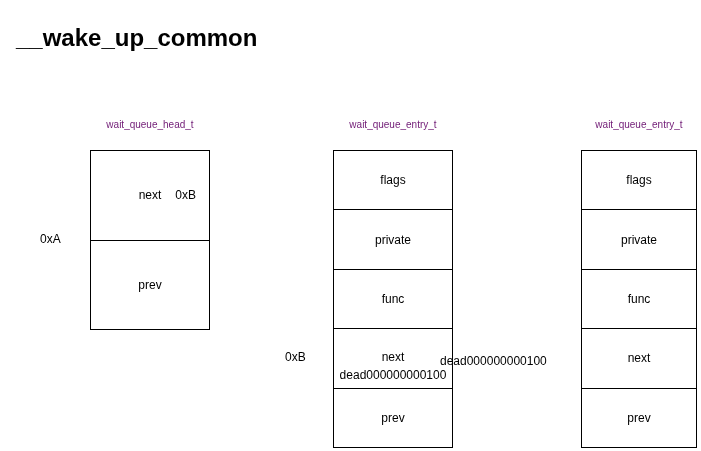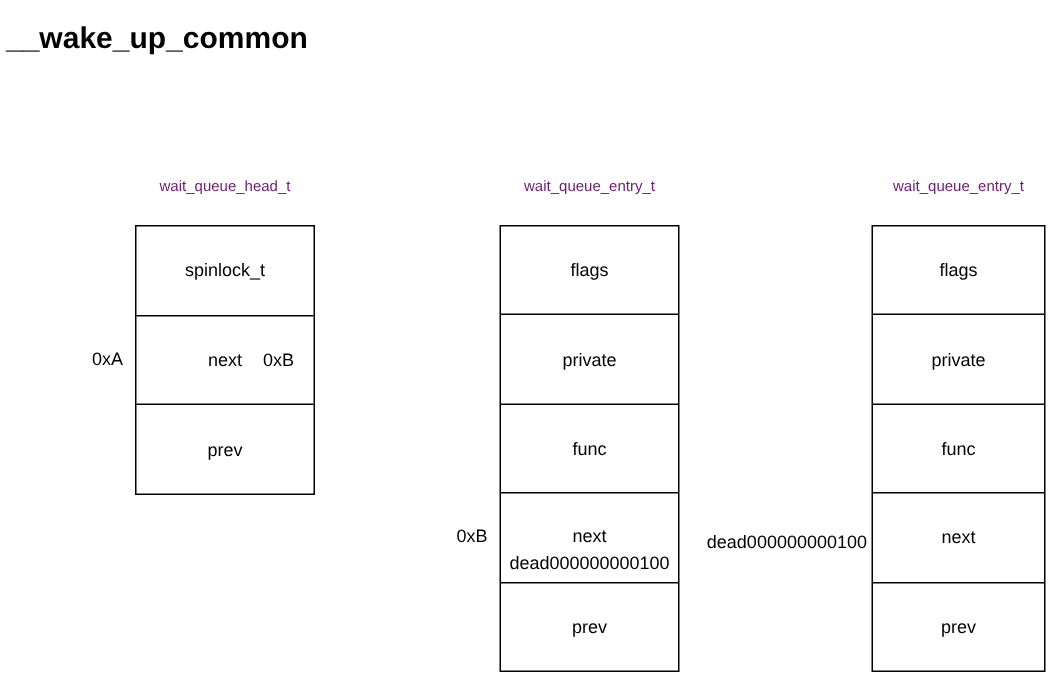--- a/index.html
+++ b/index.html
@@ -13,22 +13,22 @@
     height: 451px;
     background: #ffffff;
     font-family: "Liberation Sans", "DejaVu Sans", sans-serif;
     color: #000000;
     overflow: hidden;
   }
   .title {
     position: absolute;
     left: 0px;
     top: 9px;
-    margin: 4px;
-    font-size: 20px;
+    margin: 16px;
+    font-size: 24px;
     line-height: 26px;
     font-weight: bold;
     color: #000000;
     white-space: nowrap;
   }
   .caption {
     position: absolute;
     top: 117px;
     height: 16px;
     line-height: 16px;
@@ -80,39 +80,35 @@
     line-height: 18px;
     transform: translateY(8px);
   }
   .next-lines span { display: block; white-space: nowrap; }
 
   .addr-label {
     position: absolute;
     font-size: 12px;
     line-height: 14px;
     color: #000000;
-    text-align: right;
     white-space: nowrap;
   }
   .addr-label.l1 { left: 40px;  width: 42px;  top: 232px; }
   .addr-label.l2 { left: 285px; width: 40px;  top: 350px; }
   .addr-label.l3 { left: 440px; width: 138px; top: 354px; }
 </style>
 </head>
 <body>
 
 <div class="canvas">
 
   <h1 class="title">__wake_up_common</h1>
 
   <div class="caption c1">wait_queue_head_t</div>
   <div class="struct-box b1">
-    <div class="cell">
-      <span>spinlock_t</span>
-    </div>
     <div class="cell">
       <span>next</span>
       <span class="inline-addr">0xB</span>
     </div>
     <div class="cell">
       <span>prev</span>
     </div>
   </div>
   <div class="addr-label l1">0xA</div>
 

